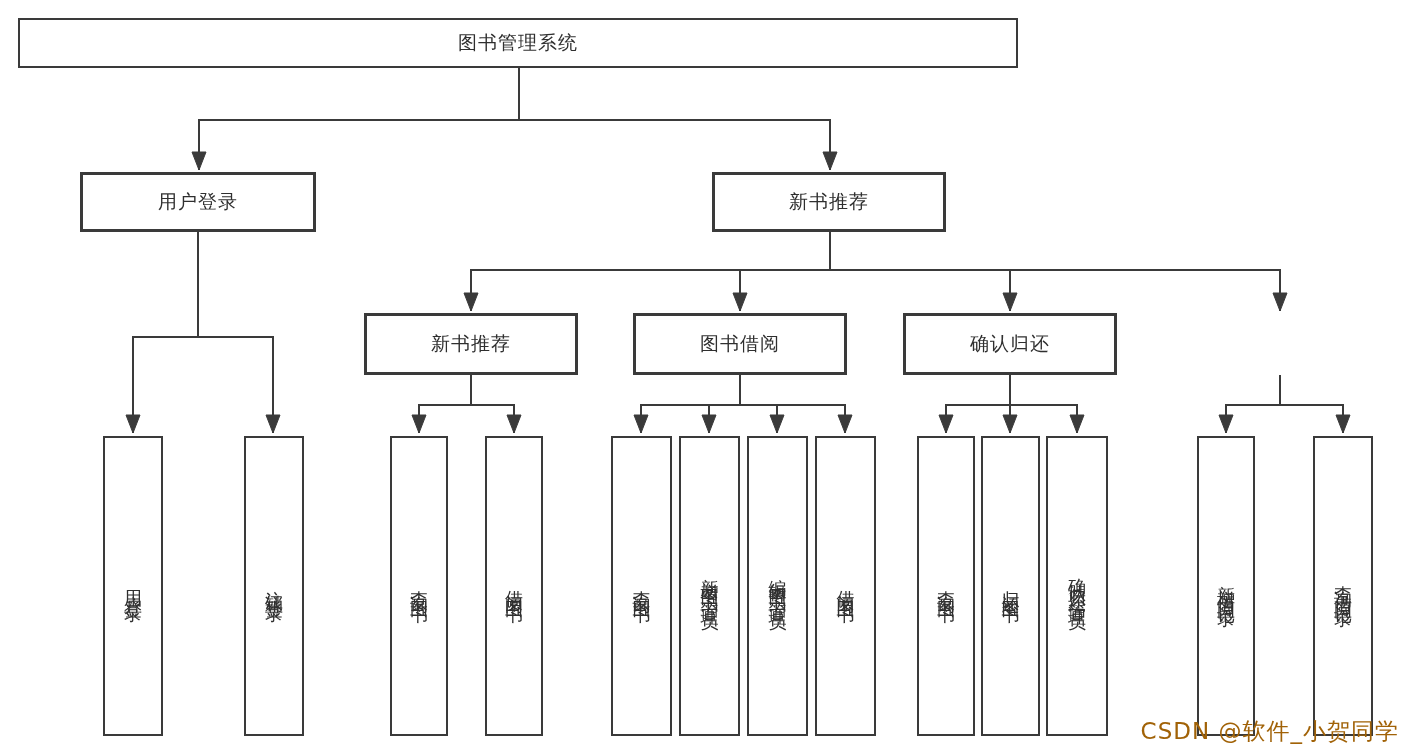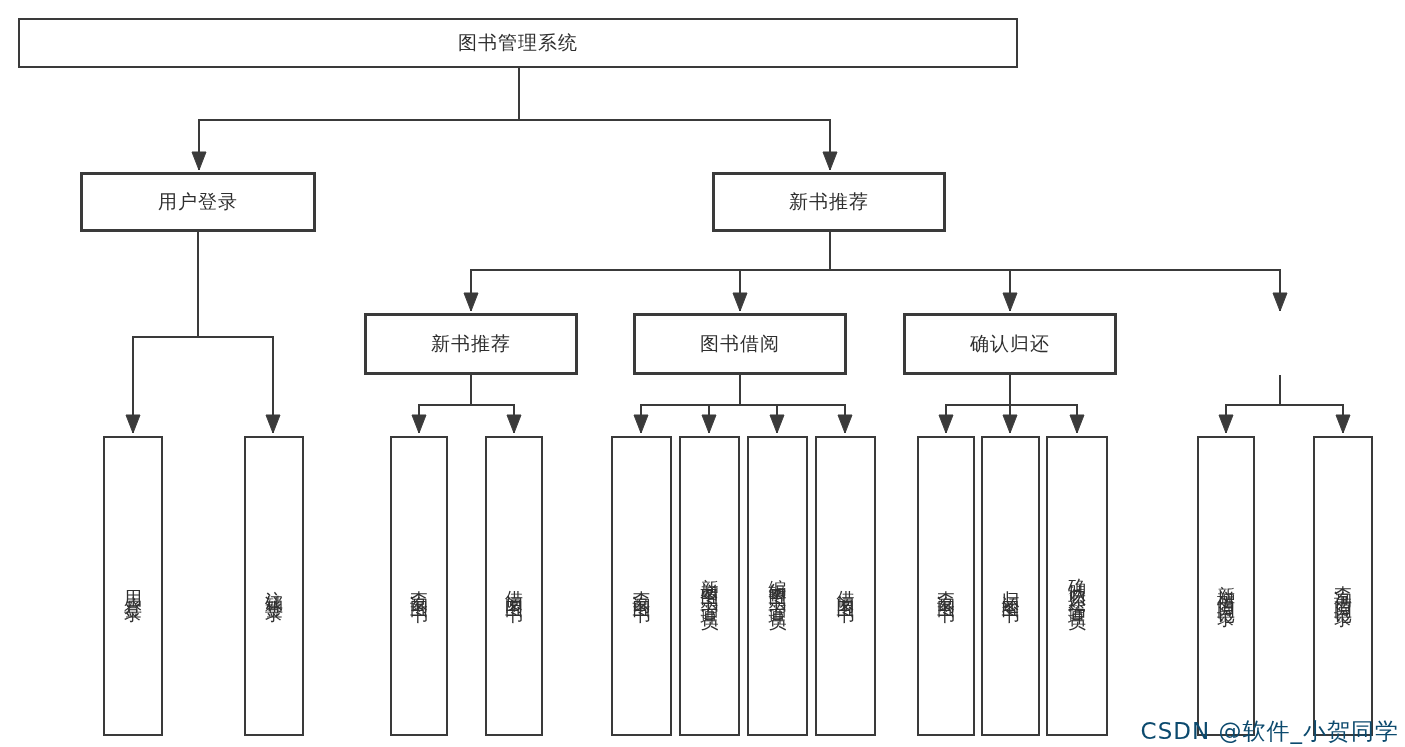--- a/index.html
+++ b/index.html
@@ -51,21 +51,21 @@
     text-orientation: mixed;
     letter-spacing: 5px;
     line-height: 1;
     white-space: nowrap;
   }
   .watermark {
     position: absolute;
     right: 6px;
     bottom: 0px;
     font-size: 23px;
-    color: #0c4a6e;
+    color: #a16207;
     letter-spacing: 1px;
     z-index: 3;
   }
 </style>
 </head>
 <body>
 
 <div class="stage">
 
   <svg class="wires" viewBox="0 0 1405 747" xmlns="http://www.w3.org/2000/svg">

